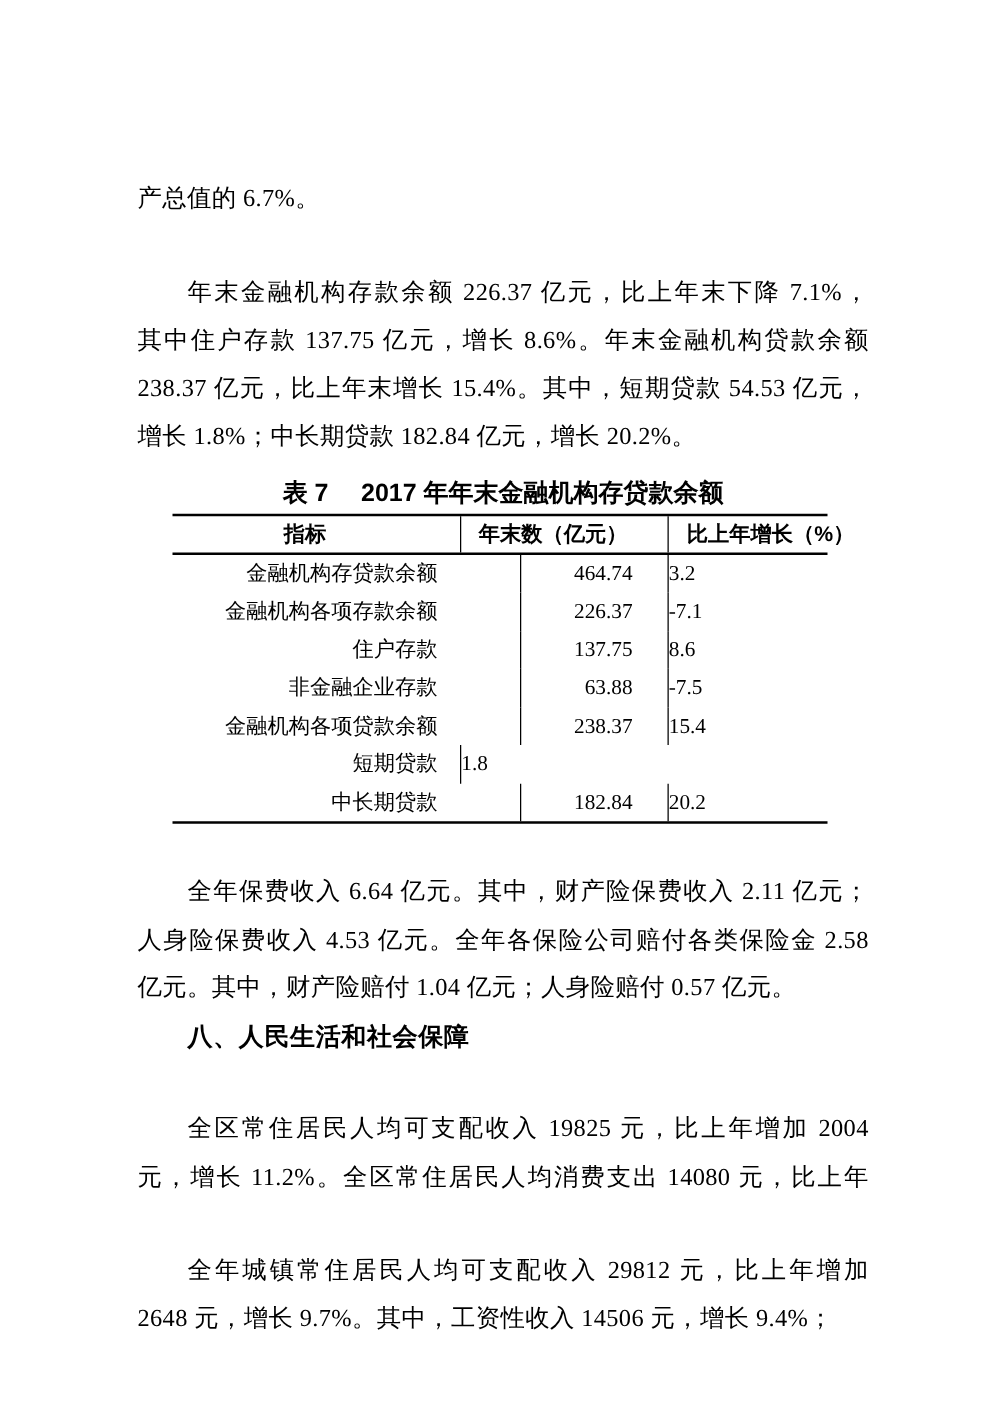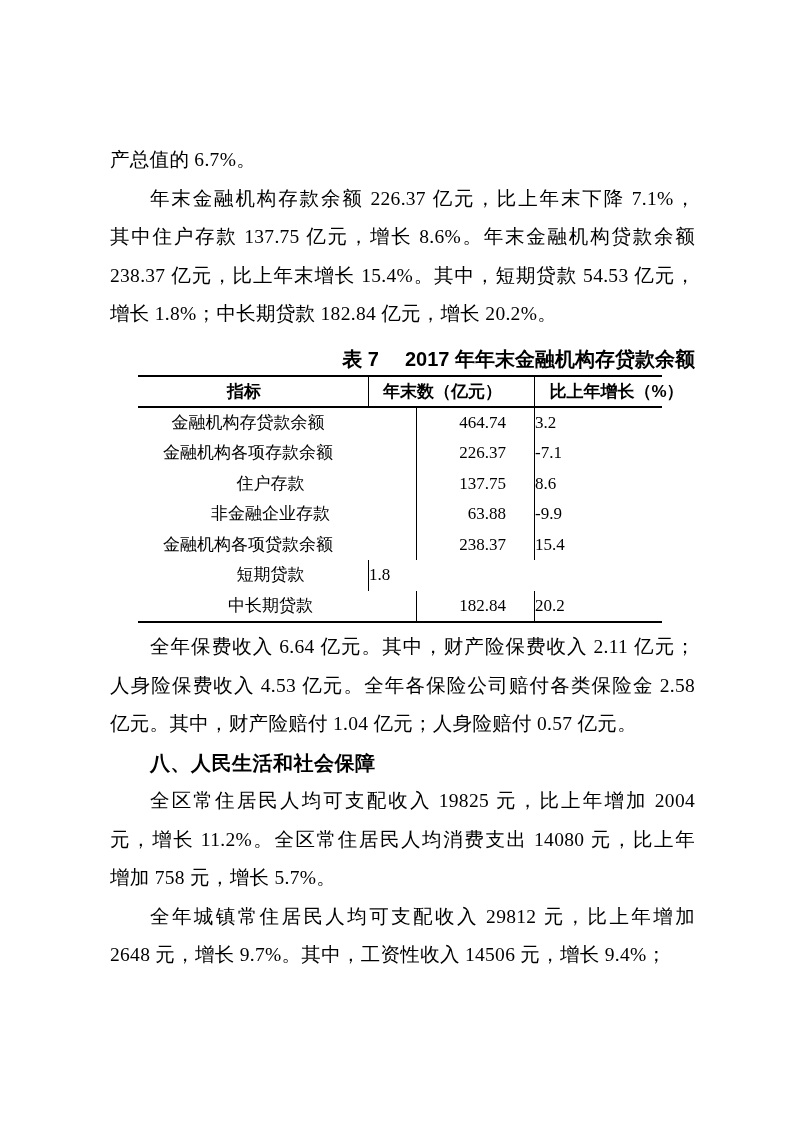--- a/index.html
+++ b/index.html
@@ -19,37 +19,37 @@
   
   .para { margin: 0; }
   .jline {
     font-size: 19.5px;
     line-height: 38.5px;
     text-align: justify;
     text-align-last: justify;
     letter-spacing: 0.3px;
   }
   .jline.last { text-align-last: left; }
-  .jline.ind { text-indent: 40px; }
+  .jline.ind { text-indent: 40px; margin-top: 36px; }
   
   .section-heading {
     font-family: "Liberation Sans", "DejaVu Sans", sans-serif;
     font-weight: 700;
     font-size: 20px;
     line-height: 38.5px;
     padding-left: 40px;
     letter-spacing: 0.5px;
   }
   
   .tbl-caption {
     margin-top: 9px;
     height: 32px;
     line-height: 32px;
     display: flex;
-    justify-content: flex-end;
+    justify-content: center;
     gap: 26px;
     font-family: "Liberation Sans", "DejaVu Sans", sans-serif;
     font-weight: 700;
     font-size: 20px;
   }
   .tbl {
     width: 524px;
     margin-left: 28px;
     border-top: 2px solid #000;
     border-bottom: 2px solid #000;
@@ -68,21 +68,21 @@
     line-height: 29px;
     text-align: center;
     font-size: 17px;
   }
   .tbody .cell {
     line-height: 30.5px;
     font-size: 17px;
   }
   .cell { overflow: hidden; white-space: nowrap; }
   .cell.c2, .cell.c3 { border-left: 1.5px solid #000; }
-  .tbody .cell.c1 { padding-left: 8px; text-align: center; }
+  .tbody .cell.c1 { padding-left: 8px; text-align: right; }
   .tbody .trow.sub .cell.c1 { padding-left: 53px; }
   .tbody .cell.c2 { text-align: right; padding-right: 10px; margin-left: 48px; }
   .tbody .cell.c3 { text-align: left; padding-right: 12px; }
   .para-insurance { margin-top: 5px; }
 </style>
 </head>
 <body>
 
 <div class="page-content">
 
@@ -120,21 +120,21 @@
         <div class="cell c3">-7.1</div>
       </div>
       <div class="trow sub">
         <div class="cell c1">住户存款</div>
         <div class="cell c2">137.75</div>
         <div class="cell c3">8.6</div>
       </div>
       <div class="trow sub">
         <div class="cell c1">非金融企业存款</div>
         <div class="cell c2">63.88</div>
-        <div class="cell c3">-9.9</div>
+        <div class="cell c3">-7.5</div>
       </div>
       <div class="trow">
         <div class="cell c1">金融机构各项贷款余额</div>
         <div class="cell c2">238.37</div>
         <div class="cell c3">15.4</div>
       </div>
       <div class="trow sub">
         <div class="cell c1">短期贷款</div>
         <div class="cell c3">1.8</div>
       </div>
@@ -150,21 +150,20 @@
     <div class="jline ind">全年保费收入 6.64 亿元。其中，财产险保费收入 2.11 亿元；</div>
     <div class="jline">人身险保费收入 4.53 亿元。全年各保险公司赔付各类保险金 2.58</div>
     <div class="jline last">亿元。其中，财产险赔付 1.04 亿元；人身险赔付 0.57 亿元。</div>
   </div>
 
   <div class="section-heading">八、人民生活和社会保障</div>
 
   <div class="para">
     <div class="jline ind">全区常住居民人均可支配收入 19825 元，比上年增加 2004</div>
     <div class="jline">元，增长 11.2%。全区常住居民人均消费支出 14080 元，比上年</div>
-    <div class="jline last">增加 758 元，增长 5.7%。</div>
   </div>
 
   <div class="para">
     <div class="jline ind">全年城镇常住居民人均可支配收入 29812 元，比上年增加</div>
     <div class="jline last">2648 元，增长 9.7%。其中，工资性收入 14506 元，增长 9.4%；</div>
   </div>
 
 </div>
 
 </body></html>

